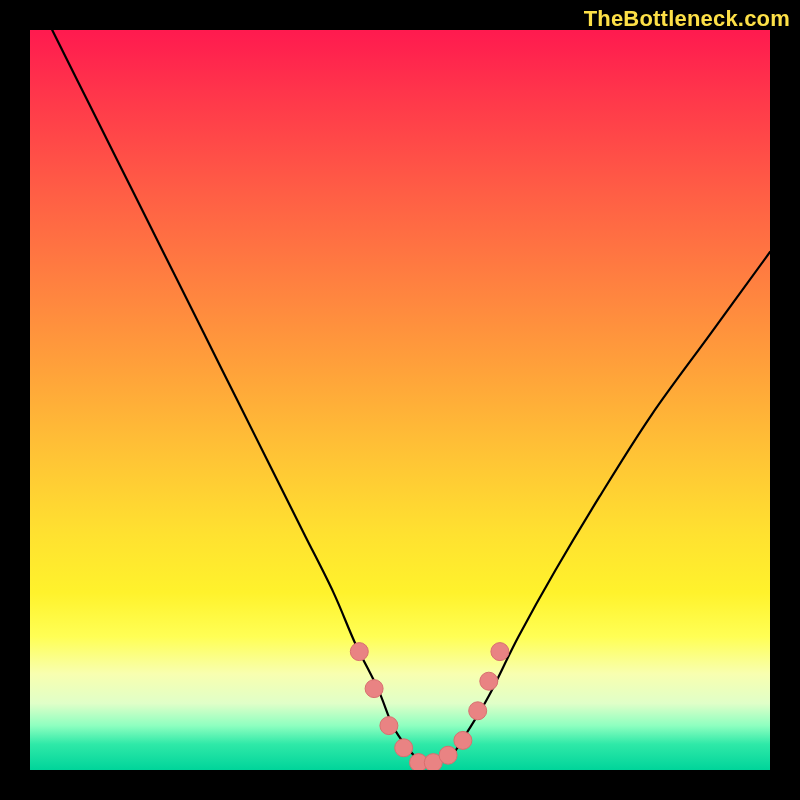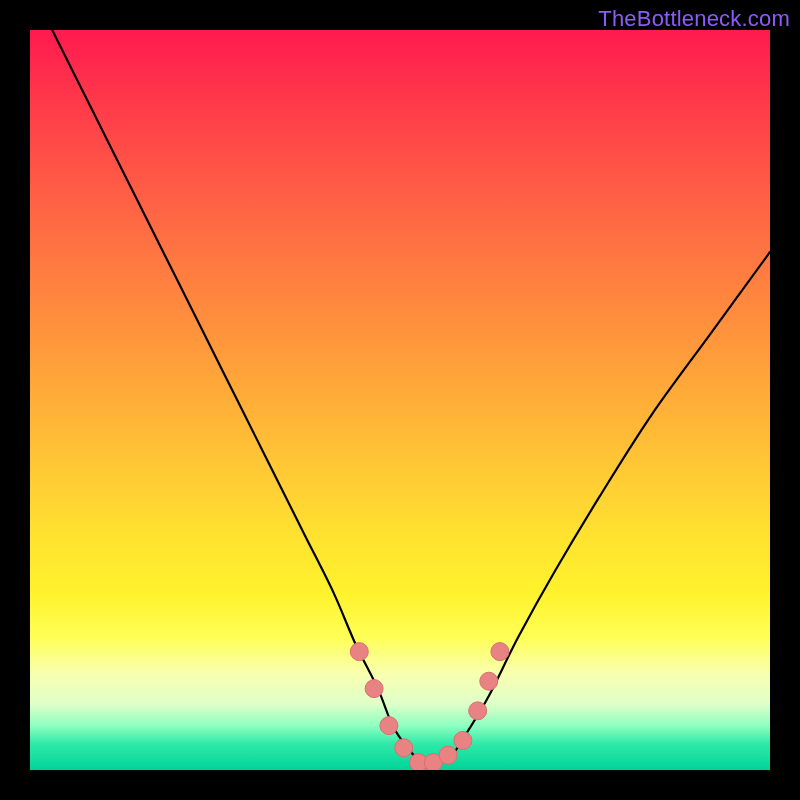--- a/index.html
+++ b/index.html
@@ -14,23 +14,23 @@
   .frame {
     position: relative;
     width: 800px;
     height: 800px;
     background: #000;
   }
   .watermark {
     position: absolute;
     top: 6px;
     right: 10px;
-    color: #8b5cf6;
+    color: #fde047;
     font-size: 22px;
-    font-weight: 400;
+    font-weight: 700;
     letter-spacing: 0.2px;
     z-index: 20;
   }
   .plot {
     position: absolute;
     left: 30px;
     top: 30px;
     width: 740px;
     height: 740px;
     overflow: hidden;

